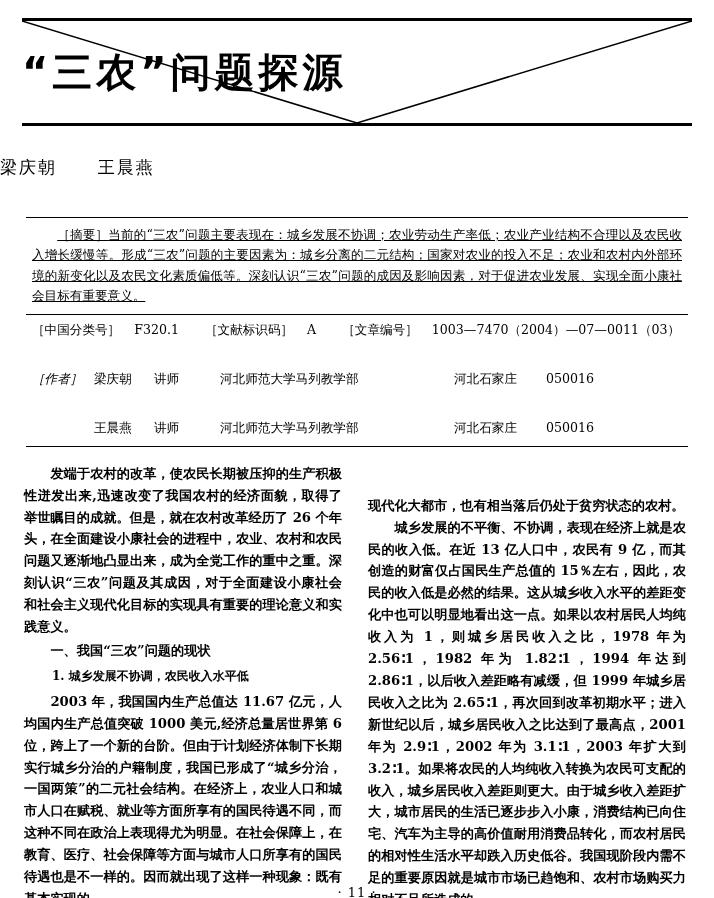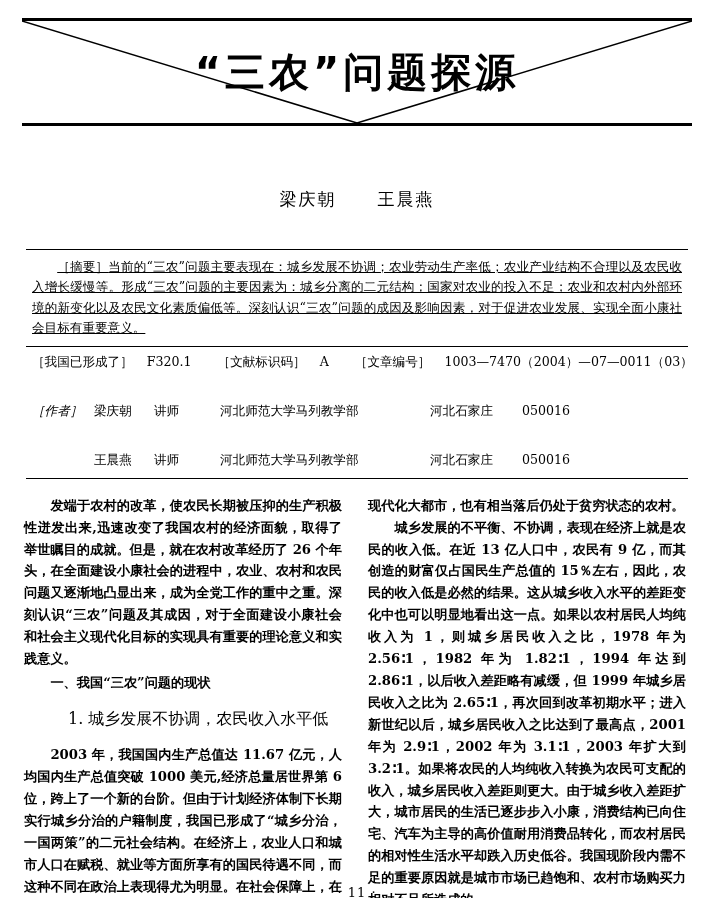--- a/index.html
+++ b/index.html
@@ -37,33 +37,33 @@
     position: absolute;
     left: 0; top: 0;
     width: 100%; height: 100%;
     pointer-events: none;
   }
   .title-text {
     position: absolute;
     left: 0; right: 0;
     top: 50%;
     transform: translateY(-50%);
-    text-align: center;
+    text-align: left;
     font-family: "DejaVu Sans", "Liberation Sans", sans-serif;
     font-weight: bold;
     font-size: 40px;
     letter-spacing: 4px;
     color: #000;
     white-space: nowrap;
   }
 
   
   .authors {
-    margin-top: 62px;
-    text-align: center;
+    margin-top: 30px;
+    text-align: left;
     font-size: 17px;
     letter-spacing: 2px;
     font-family: "DejaVu Serif", "Liberation Serif", serif;
   }
   .authors .sep { display: inline-block; width: 26px; }
 
   
   .meta-block {
     margin: 38px 26px 0 26px;
     border-top: 1px solid #000;
@@ -92,53 +92,53 @@
   .meta-line .gap-s { display: inline-block; width: 14px; }
   .meta-line .gap-m { display: inline-block; width: 26px; }
   .author-rows { padding: 0 6px; }
   .author-row {
     white-space: nowrap;
     padding: 1px 0;
   }
   .author-row .name { display: inline-block; width: 60px; }
   .author-row .rank { display: inline-block; width: 66px; }
   .author-row .affil { display: inline-block; width: 210px; margin-top: 27px; }
-  .author-row .city { display: inline-block; width: 92px; }
+  .author-row .city { display: inline-block; width: 92px; margin-left: 24px; }
   .author-row .zip { display: inline-block; text-align: center; }
   .author-row .lead { display: inline-block; width: 62px; font-style: italic; }
 
   
   .columns {
     margin: 16px 24px 0 24px;
     display: flex;
     gap: 26px;
   }
   .col {
     width: 318px;
     font-size: 13.2px;
     line-height: 1.66;
     text-align: justify;
   }
   .col p {
     margin: 0;
     text-indent: 2em;
     font-weight: bold;
   }
-  .col p.no-indent { text-indent: 0; }
+  .col p.no-indent { text-indent: 0; margin-top: 32px; }
   .col h2.sec {
     margin: 2px 0 5px 0;
     font-size: 13.2px;
     font-weight: bold;
     text-indent: 2em;
     line-height: 1.66;
   }
   .col h3.sub {
-    margin: 12px;
-    font-size: 16px;
-    font-weight: normal;
+    margin: 4px;
+    font-size: 12px;
+    font-weight: bold;
     text-indent: 2em;
     line-height: 1.66;
   }
 
   
   .page-number {
     position: absolute;
     bottom: 16px;
     left: 0;
     right: 0;
@@ -169,21 +169,21 @@
   <div class="meta-block">
 
     <div class="abstract">
       <span class="tag">［摘要］</span><span>当前的“三农”问题主要表现在：城乡发展不协调；农业劳动生产率低；农业产业结构不合理以及农民收入增长缓慢等。形成“三农”问题的主要因素为：城乡分离的二元结构；国家对农业的投入不足；农业和农村内外部环境的新变化以及农民文化素质偏低等。深刻认识“三农”问题的成因及影响因素，对于促进农业发展、实现全面小康社会目标有重要意义。</span>
     </div>
 
     <div class="divider-thin"></div>
 
 
     <div class="meta-line">
-      <span class="field">［我国已形成了］</span><span class="gap-s"></span><span class="field">F320.1</span><span class="gap-m"></span><span class="field">［文献标识码］</span><span class="gap-s"></span><span class="field">A</span><span class="gap-m"></span><span class="field">［文章编号］</span><span class="gap-s"></span><span class="field">1003—7470（2004）—07—0011（03）</span>
+      <span class="field">［中国分类号］</span><span class="gap-s"></span><span class="field">F320.1</span><span class="gap-m"></span><span class="field">［文献标识码］</span><span class="gap-s"></span><span class="field">A</span><span class="gap-m"></span><span class="field">［文章编号］</span><span class="gap-s"></span><span class="field">1003—7470（2004）—07—0011（03）</span>
     </div>
 
     <div class="author-rows">
       <div class="author-row">
         <span class="lead">［作者］</span><span class="name">梁庆朝</span><span class="rank">讲师</span><span class="affil">河北师范大学马列教学部</span><span class="city">河北石家庄</span><span class="zip">050016</span>
       </div>
       <div class="author-row">
         <span class="lead"></span><span class="name">王晨燕</span><span class="rank">讲师</span><span class="affil">河北师范大学马列教学部</span><span class="city">河北石家庄</span><span class="zip">050016</span>
       </div>
     </div>

